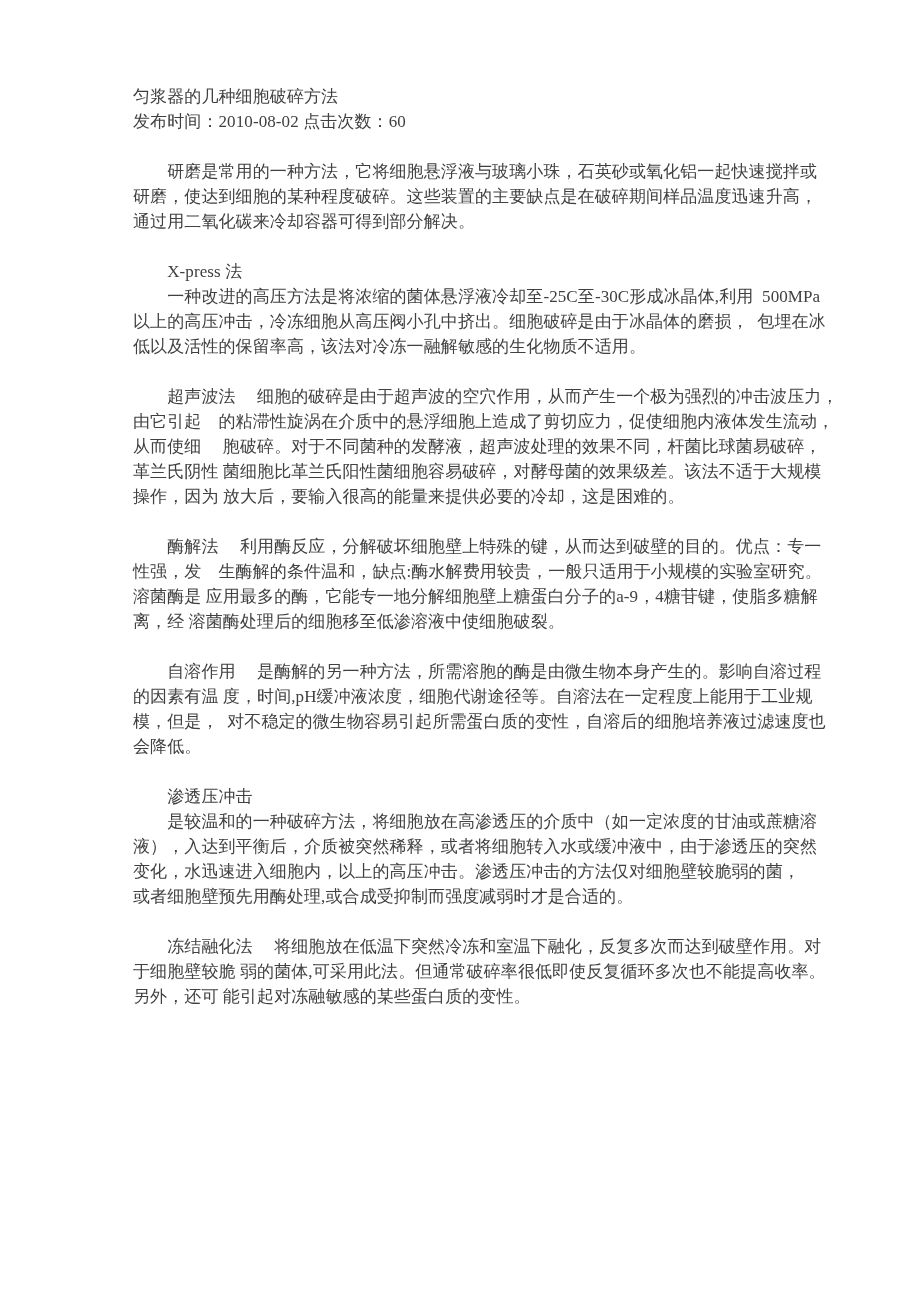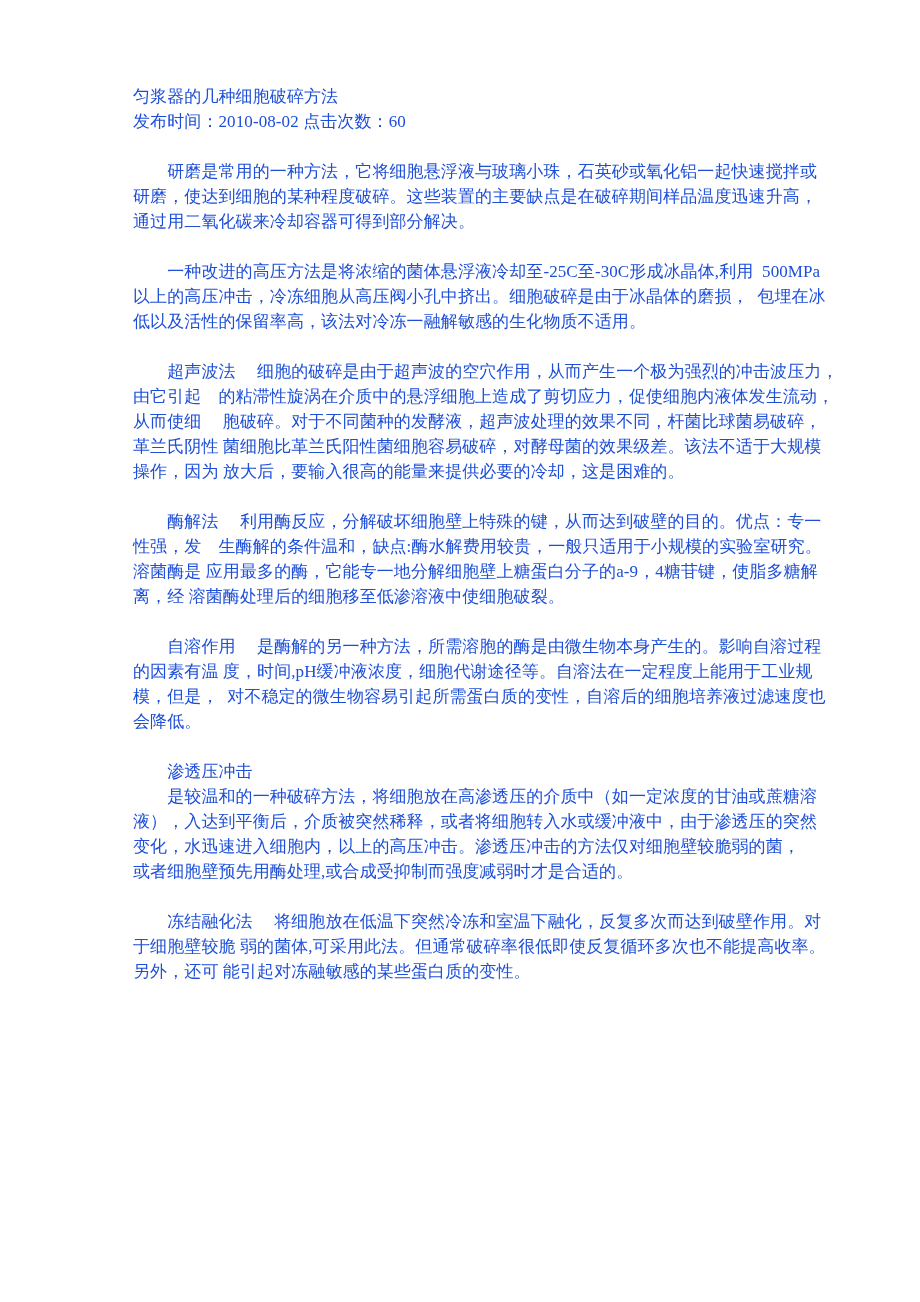--- a/index.html
+++ b/index.html
@@ -8,21 +8,21 @@
     background: #ffffff;
   }
   .page {
     position: relative;
     width: 920px;
     height: 1029px;
     background: #ffffff;
     box-sizing: border-box;
     padding: 84px 120px 0 133px;
     font-family: "Liberation Serif", "DejaVu Serif", serif;
-    color: #1d4ed8;
+    color: #404040;
     overflow: hidden;
   }
   .line {
     font-size: 17px;
     line-height: 25px;
     white-space: pre;
     letter-spacing: 0.1px;
   }
   .doc-header .line { }
   .block {
@@ -37,20 +37,21 @@
     <div class="line">匀浆器的几种细胞破碎方法</div>
     <div class="line">发布时间：2010-08-02 点击次数：60</div>
   </div>
   <div>
       <div class="block">
         <div class="line">　　研磨是常用的一种方法，它将细胞悬浮液与玻璃小珠，石英砂或氧化铝一起快速搅拌或</div>
         <div class="line">研磨，使达到细胞的某种程度破碎。这些装置的主要缺点是在破碎期间样品温度迅速升高，</div>
         <div class="line">通过用二氧化碳来冷却容器可得到部分解决。</div>
       </div>
       <div class="block">
+        <div class="line">　　X-press 法</div>
         <div class="line">　　一种改进的高压方法是将浓缩的菌体悬浮液冷却至-25C至-30C形成冰晶体,利用  500MPa</div>
         <div class="line">以上的高压冲击，冷冻细胞从高压阀小孔中挤出。细胞破碎是由于冰晶体的磨损，  包埋在冰</div>
         <div class="line">低以及活性的保留率高，该法对冷冻一融解敏感的生化物质不适用。</div>
       </div>
       <div class="block">
         <div class="line">　　超声波法　 细胞的破碎是由于超声波的空穴作用，从而产生一个极为强烈的冲击波压力，</div>
         <div class="line">由它引起　的粘滞性旋涡在介质中的悬浮细胞上造成了剪切应力，促使细胞内液体发生流动，</div>
         <div class="line">从而使细　 胞破碎。对于不同菌种的发酵液，超声波处理的效果不同，杆菌比球菌易破碎，</div>
         <div class="line">革兰氏阴性 菌细胞比革兰氏阳性菌细胞容易破碎，对酵母菌的效果级差。该法不适于大规模</div>
         <div class="line">操作，因为 放大后，要输入很高的能量来提供必要的冷却，这是困难的。</div>

